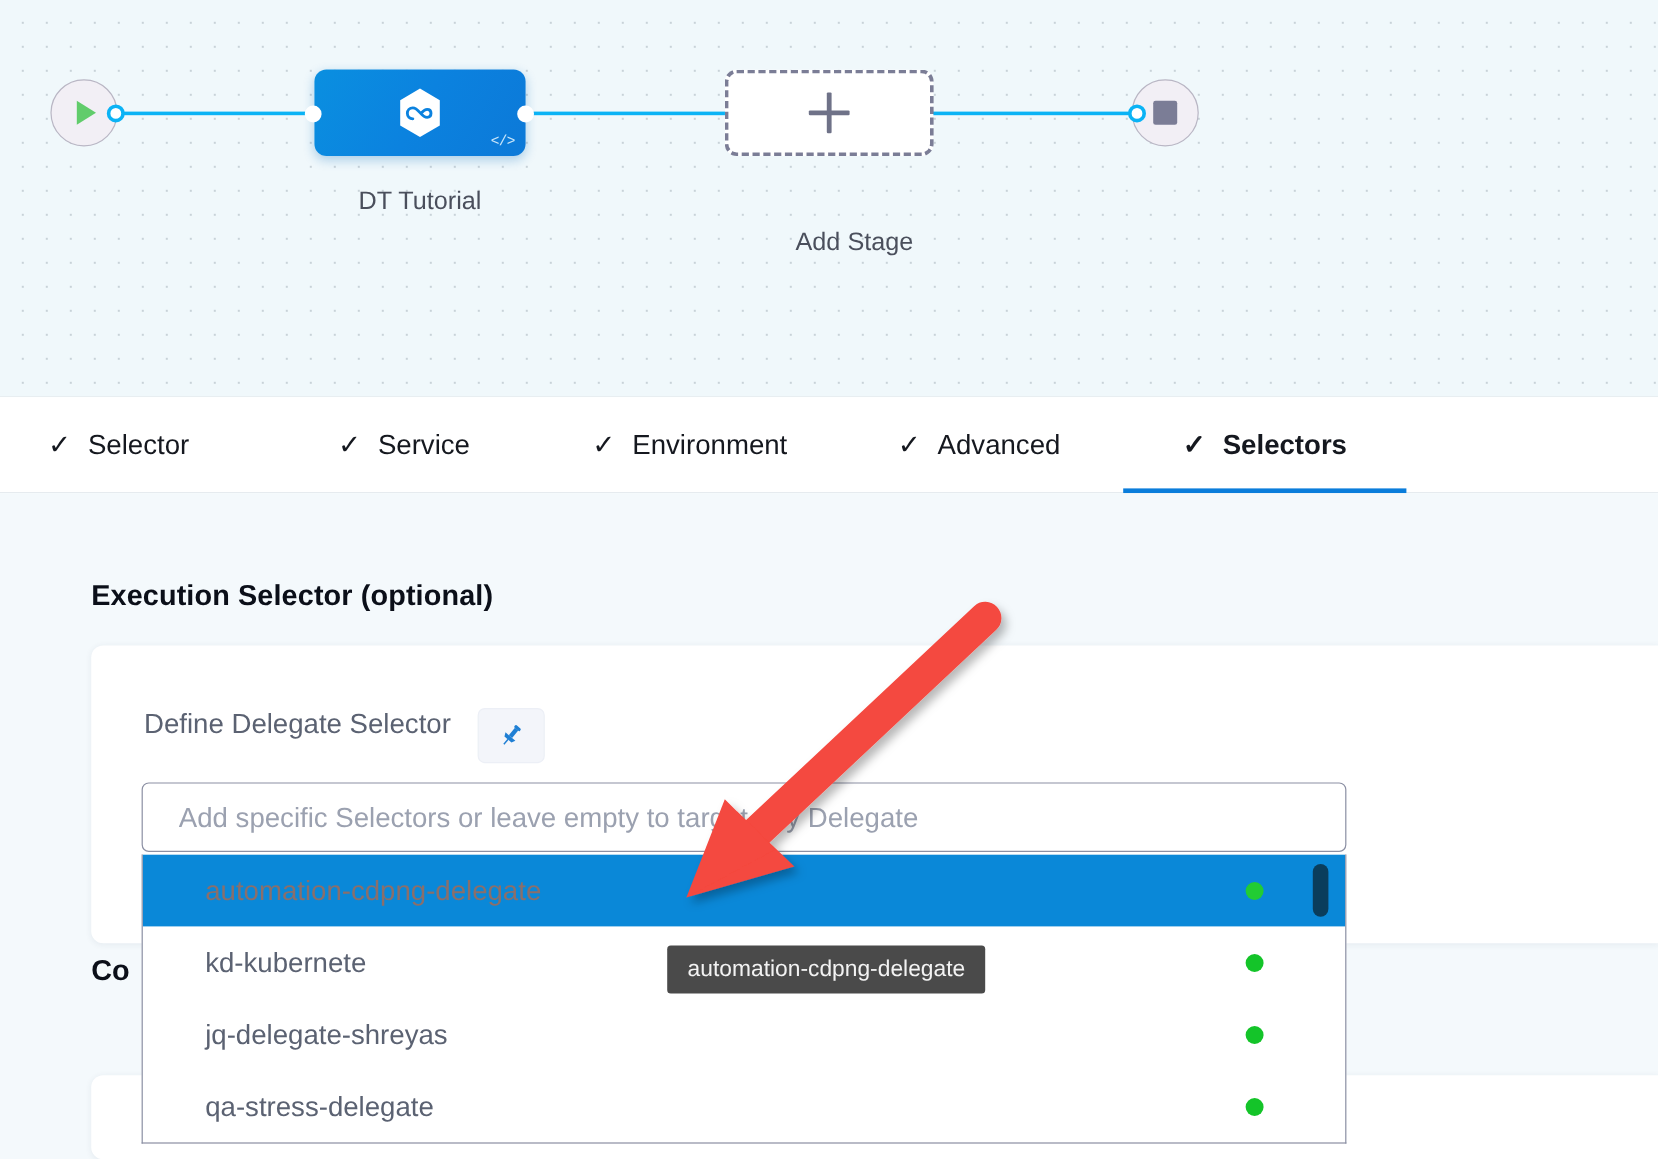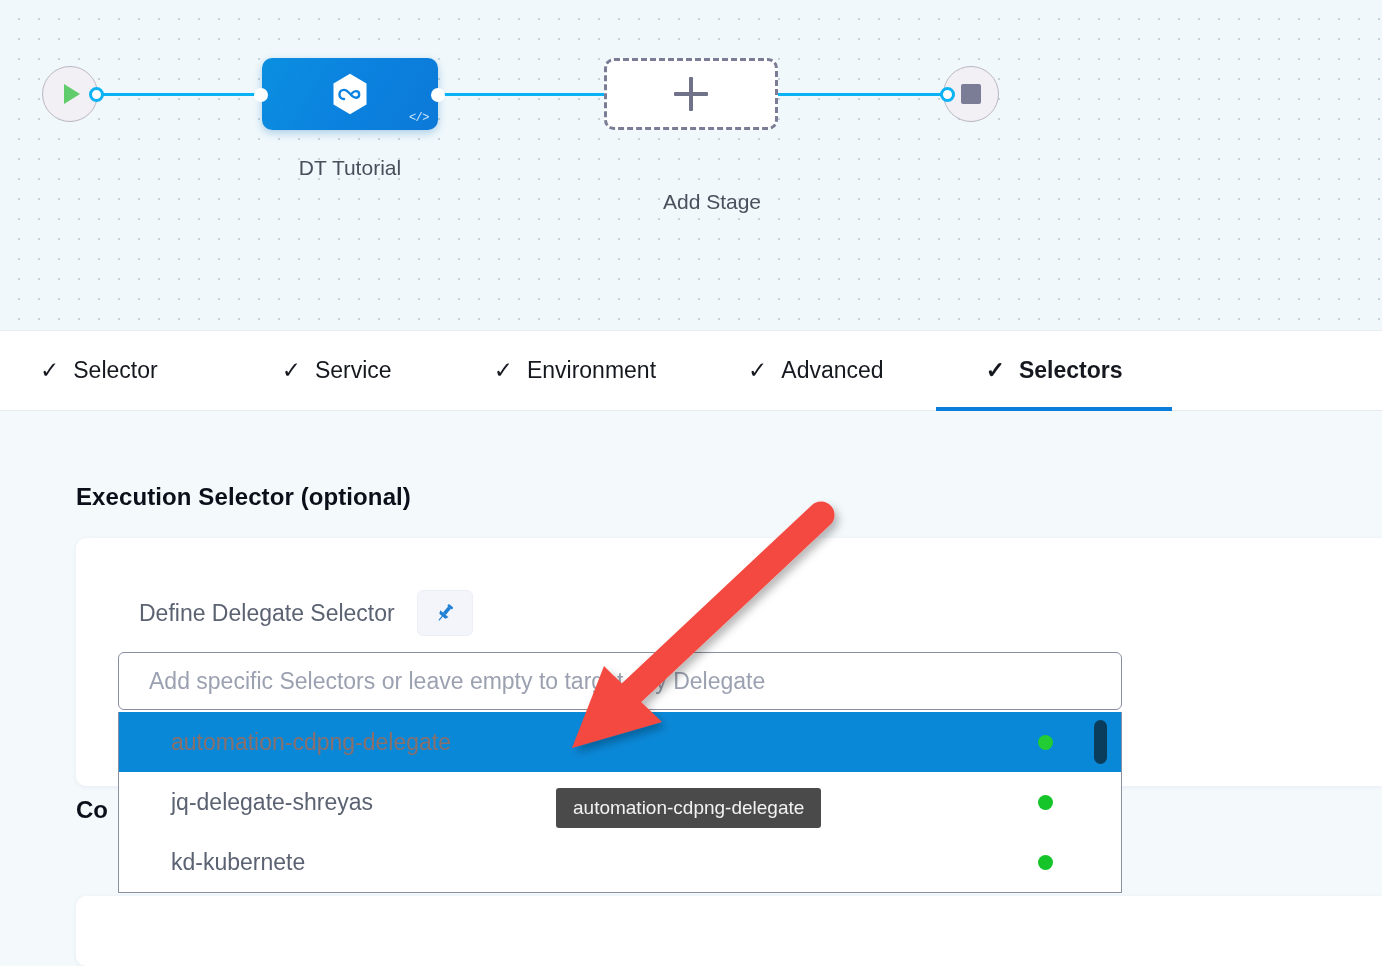--- a/index.html
+++ b/index.html
@@ -210,23 +210,22 @@
     width: 1306px; height: 248px;
     background: #ffffff;
     border-radius: 10px 0 0 10px;
     box-shadow: 0 1px 5px rgba(40,60,90,0.07);
   }
 
   .field-row {
     position: absolute;
     left: 44px; top: 52px;
     display: flex;
-    align-items: center;
+    align-items: flex-start;
     gap: 22px;
-    margin-left: 19px;
   }
   .field-label {
     font-size: 23px;
     color: #5b6272;
   }
   .pin-btn {
     width: 56px; height: 46px;
     border-radius: 6px;
     background: #f3f5fa;
     border: 1px solid #eceff6;
@@ -427,25 +426,29 @@
   <div class="combo-wrap">
     <input class="combo-input" type="text" placeholder="Add specific Selectors or leave empty to target any Delegate" style="">
 
     <div class="dropdown">
       <div class="opt selected">
         <span>automation-cdpng-delegate</span>
         <span class="status-dot"></span>
         <span class="scroll-thumb"></span>
       </div>
       <div class="opt">
+        <span>kd-kubernete</span>
+        <span class="status-dot"></span>
+      </div>
+      <div class="opt">
         <span>jq-delegate-shreyas</span>
         <span class="status-dot"></span>
       </div>
       <div class="opt">
-        <span>kd-kubernete</span>
+        <span>qa-stress-delegate</span>
         <span class="status-dot"></span>
       </div>
     </div>
   </div>
 
   <div class="tooltip">automation-cdpng-delegate</div>
 
   <svg class="arrow-svg" viewBox="0 0 1382 966">
     <defs>
       <filter id="arrShadow" x="-30%" y="-30%" width="180%" height="180%">

